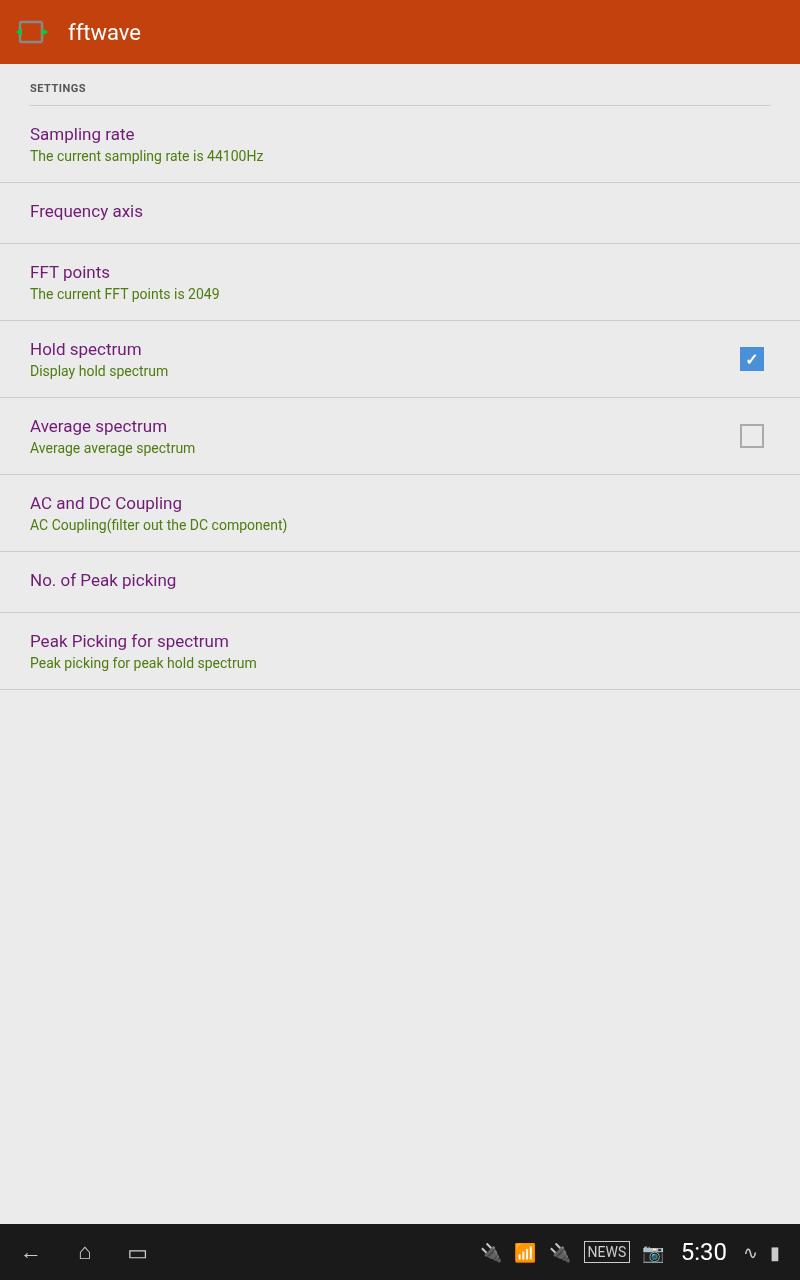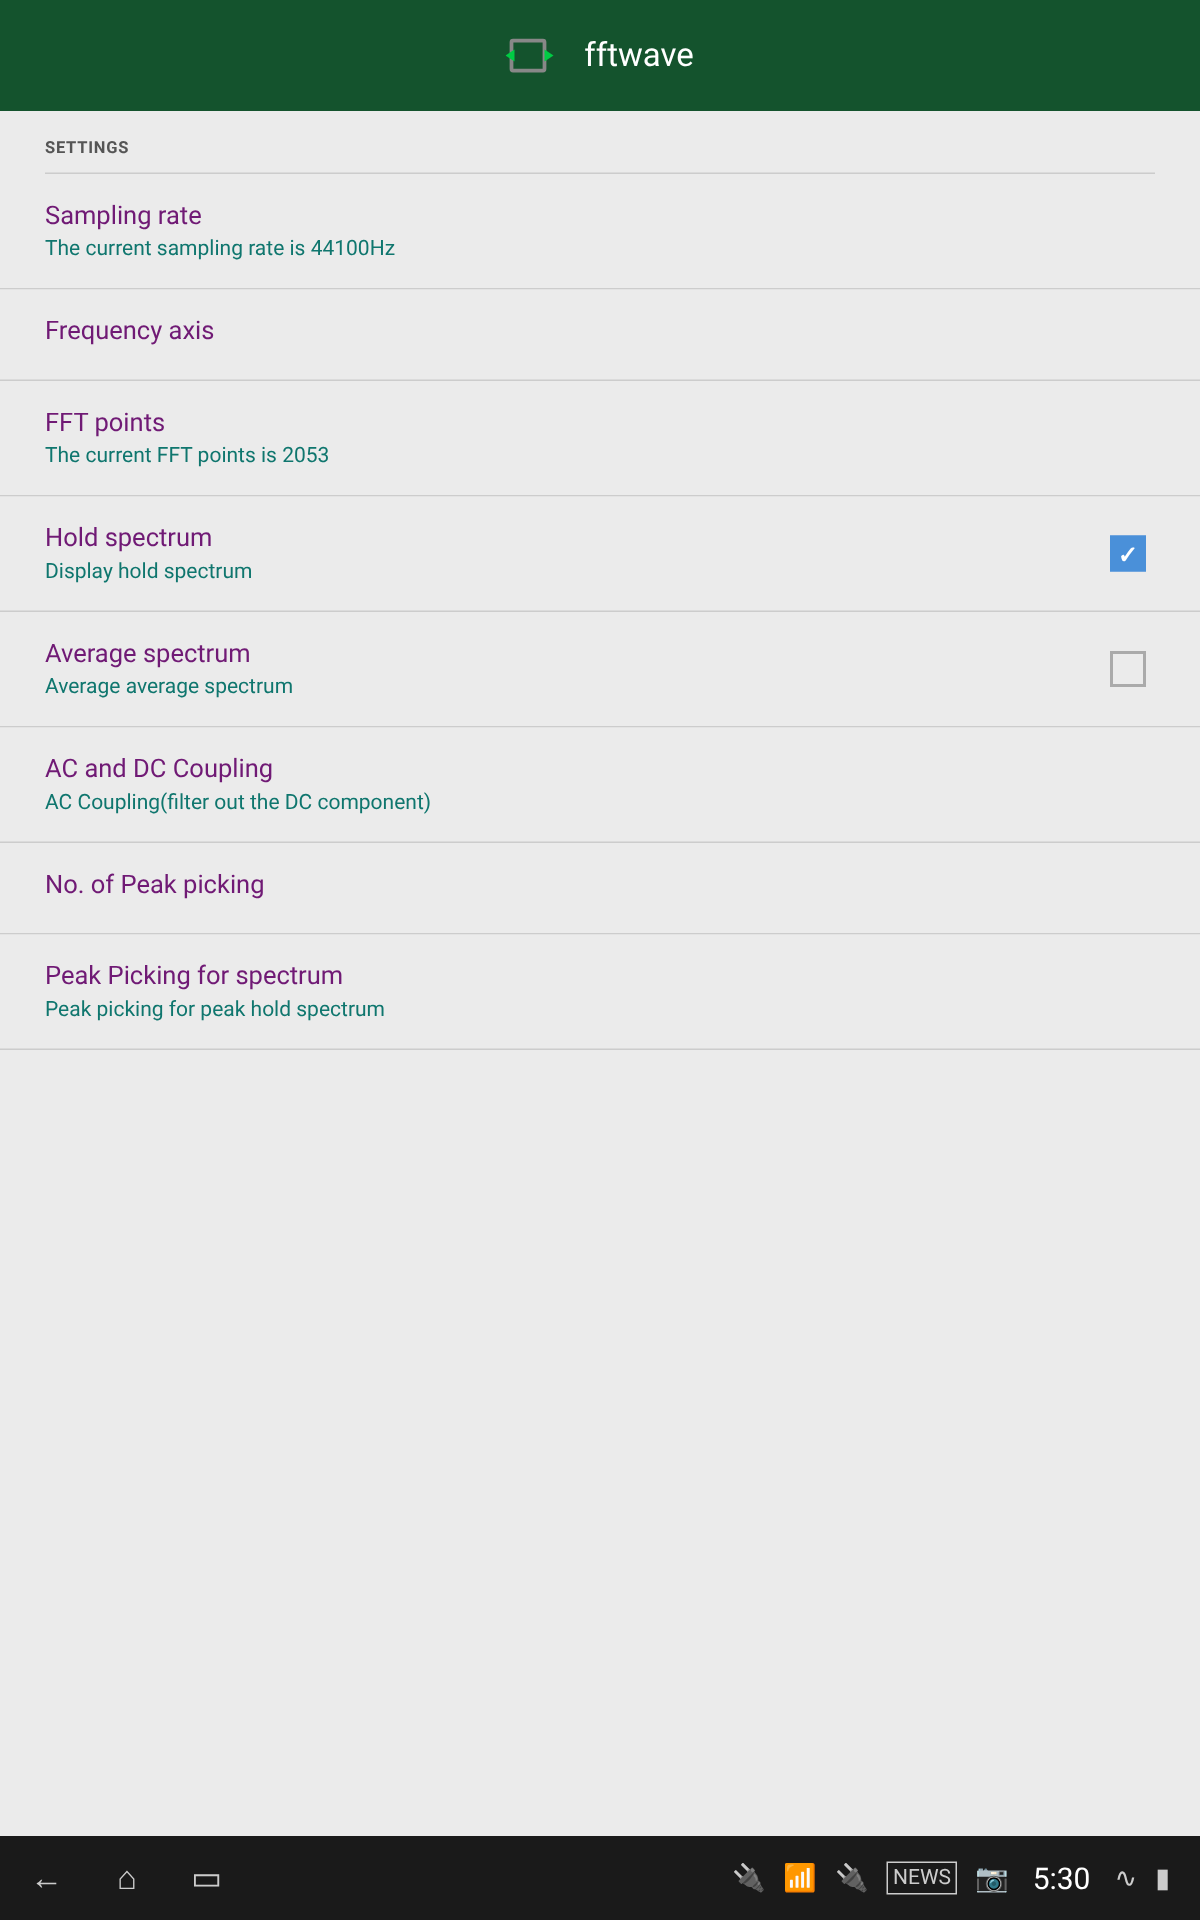--- a/index.html
+++ b/index.html
@@ -9,27 +9,26 @@
       background: #e8e8e8;
       font-family: 'Roboto', Arial, sans-serif;
       overflow: hidden;
       display: flex;
       flex-direction: column;
     }
 
     
     .topbar {
       width: 100%;
-      height: 74px;
-      background: #14532d;
+      height: 64px;
+      background: #c2410c;
       display: flex;
       align-items: center;
       padding: 0 16px;
       flex-shrink: 0;
-      justify-content: center;
     }
     .topbar-icon {
       width: 40px;
       height: 40px;
       margin-right: 12px;
       position: relative;
       display: flex;
       align-items: center;
       justify-content: center;
     }
@@ -76,21 +75,21 @@
       flex: 1;
     }
     .setting-title {
       font-size: 17px;
       color: #701a75;
       font-weight: 400;
       margin-bottom: 4px;
     }
     .setting-subtitle {
       font-size: 14px;
-      color: #0f766e;
+      color: #4d7c0f;
     }
 
     
     .checkbox-container {
       width: 36px;
       height: 36px;
       display: flex;
       align-items: center;
       justify-content: center;
       flex-shrink: 0;
@@ -138,21 +137,21 @@
       display: flex;
       gap: 12px;
       align-items: center;
     }
     .status-icon {
       color: #cccccc;
       font-size: 18px;
     }
     .status-time {
       color: #ffffff;
-      font-size: 20px;
+      font-size: 24px;
       font-weight: 400;
       margin: 0 4px;
     }
   </style>
 </head>
 <body>
 
 <div class="topbar">
   <div class="topbar-icon">
 
@@ -182,21 +181,21 @@
   </div>
       <div class="setting-item">
     <div class="setting-text">
       <div class="setting-title">Frequency axis</div>
     </div>
 
   </div>
       <div class="setting-item">
     <div class="setting-text">
       <div class="setting-title">FFT points</div>
-      <div class="setting-subtitle">The current FFT points is 2053</div>
+      <div class="setting-subtitle">The current FFT points is 2049</div>
     </div>
 
   </div>
       <div class="setting-item">
     <div class="setting-text">
       <div class="setting-title">Hold spectrum</div>
       <div class="setting-subtitle">Display hold spectrum</div>
     </div>
 
       <div class="checkbox-container">

